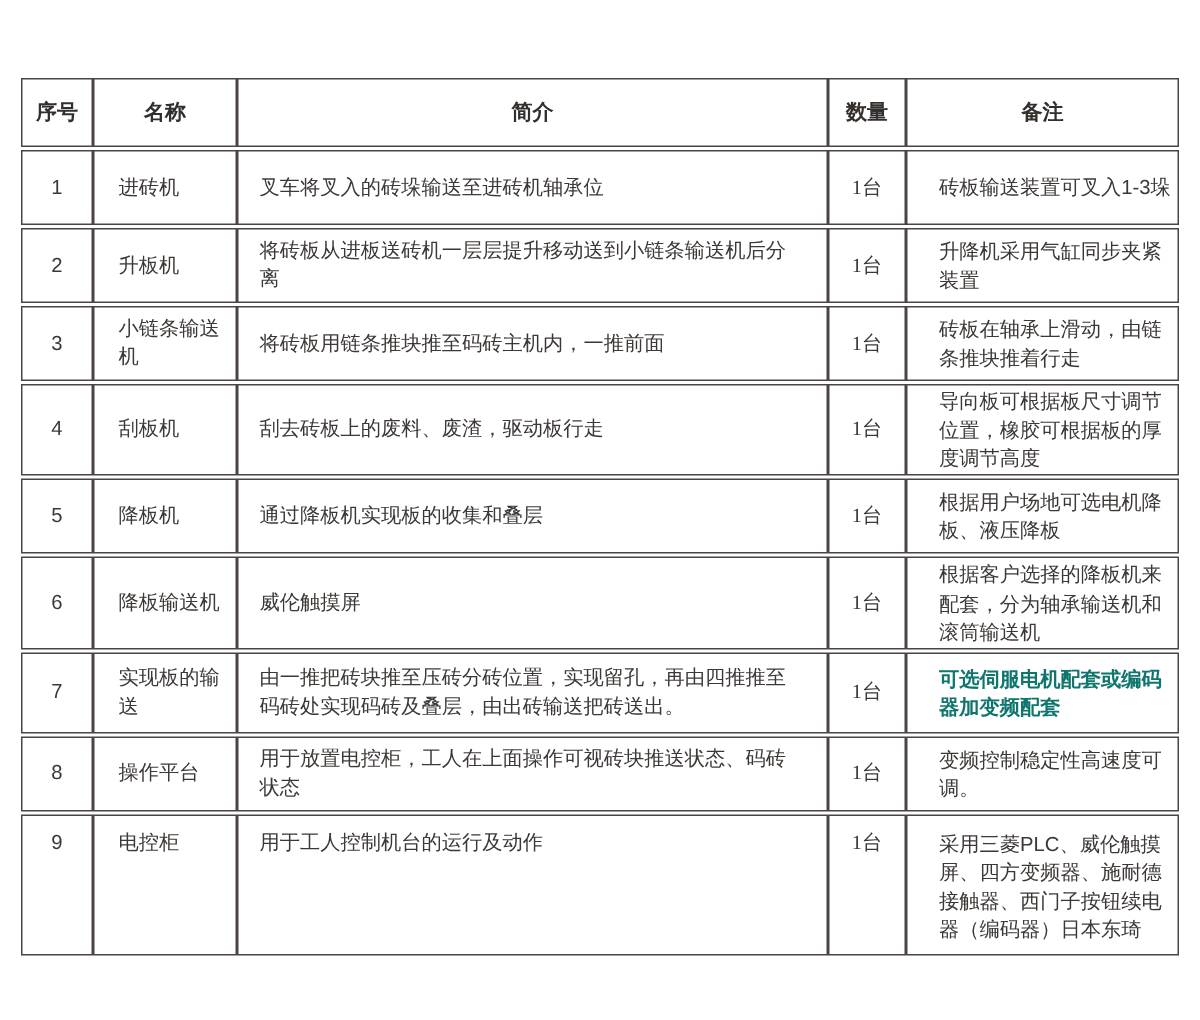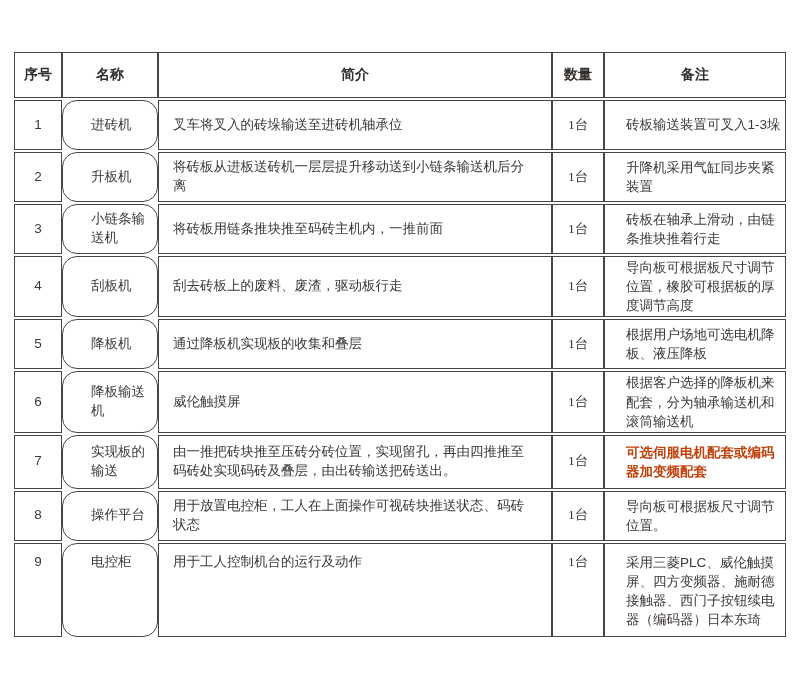--- a/index.html
+++ b/index.html
@@ -54,25 +54,25 @@
   }
   .spec-table tbody tr { height: 50px; }
   .spec-table tbody tr:nth-child(6) { height: 52px; }
   .spec-table tbody tr:nth-child(7) { height: 54px; }
   .spec-table tbody tr:nth-child(9) { height: 94px; }
   .spec-table tbody tr:nth-child(9) td {
     vertical-align: top;
     padding-top: 9px;
   }
   td.cell-no { text-align: center; }
-  td.cell-name { padding-left: 28px; padding-right: 4px; border-radius: 15px; }
+  td.cell-name { padding-left: 16px; padding-right: 4px; }
   td.cell-desc { padding-left: 14px; padding-right: 14px; }
   td.cell-qty { text-align: center; font-family: Liberation Serif, serif; }
   td.cell-remark { padding-left: 21px; padding-right: 4px; line-height: 1.42; }
-  td.cell-remark.bold-remark { font-weight: bold; color: #c2410c; margin-top: 44px; }
+  td.cell-remark.bold-remark { font-weight: bold; color: #0f766e; margin-top: 44px; }
 </style>
 </head>
 <body>
 
 <div class="page">
 
   <table class="spec-table">
     <colgroup>
       <col style="width:48px">
       <col style="width:96px">
@@ -137,21 +137,21 @@
     <td class="cell-name">实现板的输送</td>
     <td class="cell-desc">由一推把砖块推至压砖分砖位置，实现留孔，再由四推推至码砖处实现码砖及叠层，由出砖输送把砖送出。</td>
     <td class="cell-qty">1台</td>
     <td class="cell-remark bold-remark">可选伺服电机配套或编码器加变频配套</td>
   </tr>
         <tr>
     <td class="cell-no">8</td>
     <td class="cell-name">操作平台</td>
     <td class="cell-desc">用于放置电控柜，工人在上面操作可视砖块推送状态、码砖状态</td>
     <td class="cell-qty">1台</td>
-    <td class="cell-remark">导向板可根据板尺寸调节位置。</td>
+    <td class="cell-remark">变频控制稳定性高速度可调。</td>
   </tr>
         <tr>
     <td class="cell-no">9</td>
     <td class="cell-name">电控柜</td>
     <td class="cell-desc">用于工人控制机台的运行及动作</td>
     <td class="cell-qty">1台</td>
     <td class="cell-remark">采用三菱PLC、威伦触摸屏、四方变频器、施耐德接触器、西门子按钮续电器（编码器）日本东琦</td>
   </tr>
       </tbody>
   </table>

